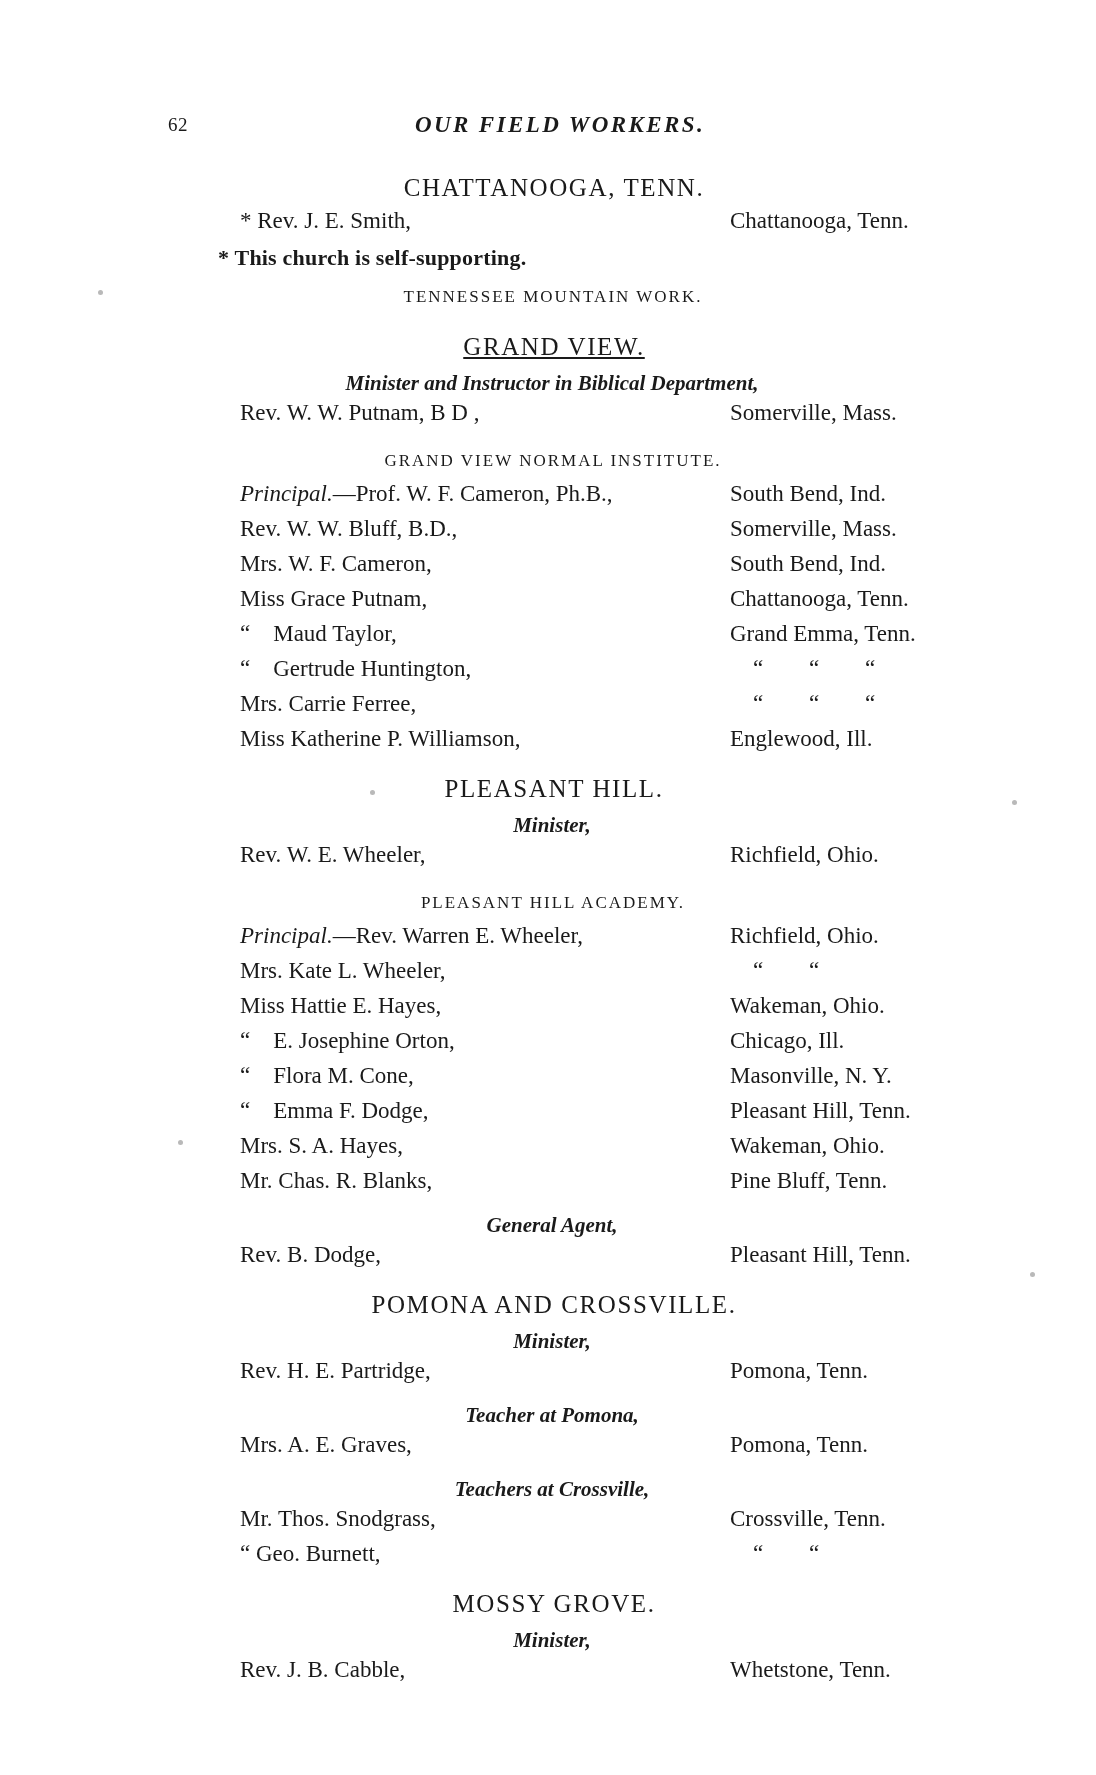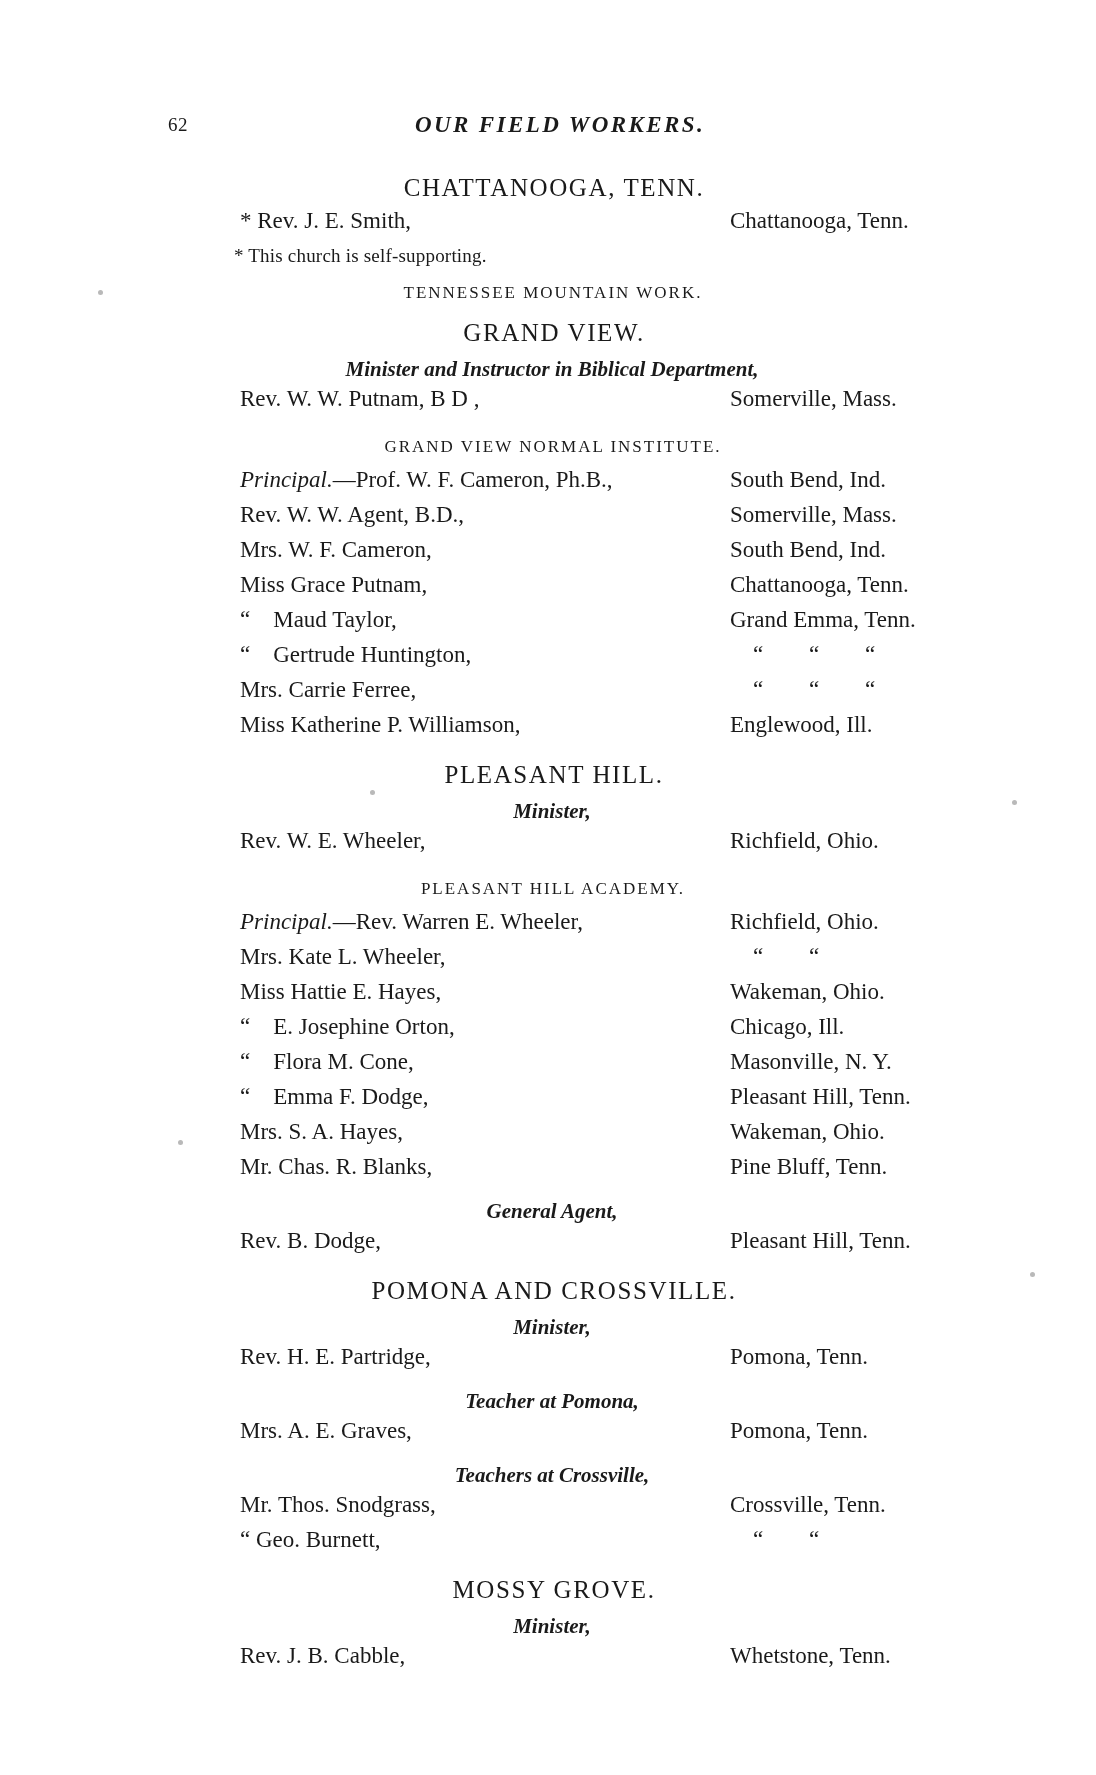--- a/index.html
+++ b/index.html
@@ -61,43 +61,44 @@
   }
   
   .sec-head {
     text-align: center;
     font-size: 25px;
     letter-spacing: 1.6px;
     margin: 14px 0 6px 0;
     padding-left: 12px;
   }
   .sec-head.tight {
-    margin-top: 16px;
+    margin-top: 26px;
+    text-decoration: underline;
   }
   .sub-smallcaps {
     text-align: center;
     font-size: 17px;
     letter-spacing: 2px;
     margin: 16px 0 10px 0;
     padding-left: 10px;
     text-transform: uppercase;
   }
   .sub-italic {
     text-align: center;
     font-style: italic;
     font-size: 21px;
     margin: 10px 0 4px 0;
     padding-left: 8px;
     font-weight: bold;
   }
   .note {
-    font-size: 19px;
-    font-weight: normal;
+    font-size: 22px;
+    font-weight: bold;
     padding-left: 218px;
-    margin: 2px 0 2px 16px;
+    margin: 2px 0 2px 0;
     letter-spacing: 0.2px;
   }
   
   .entry {
     position: relative;
     height: 35px;
     font-size: 23px;
   }
   .entry .name {
     position: absolute;
@@ -164,21 +165,21 @@
     </div>
 
     <div class="block">
       <div class="sub-smallcaps">GRAND VIEW NORMAL INSTITUTE.</div>
 
       <div class="entry">
         <span class="name"><em class="ital">Principal.</em><span>—Prof.  W.  F.  Cameron, Ph.B.,</span></span>
         <span class="place">South Bend, Ind.</span>
       </div>
       <div class="entry">
-        <span class="name">Rev.  W.  W.  Agent, B.D.,</span>
+        <span class="name">Rev.  W.  W.  Bluff, B.D.,</span>
         <span class="place">Somerville, Mass.</span>
       </div>
       <div class="entry">
         <span class="name">Mrs.  W.  F.  Cameron,</span>
         <span class="place">South Bend, Ind.</span>
       </div>
       <div class="entry">
         <span class="name">Miss Grace Putnam,</span>
         <span class="place">Chattanooga, Tenn.</span>
       </div>

